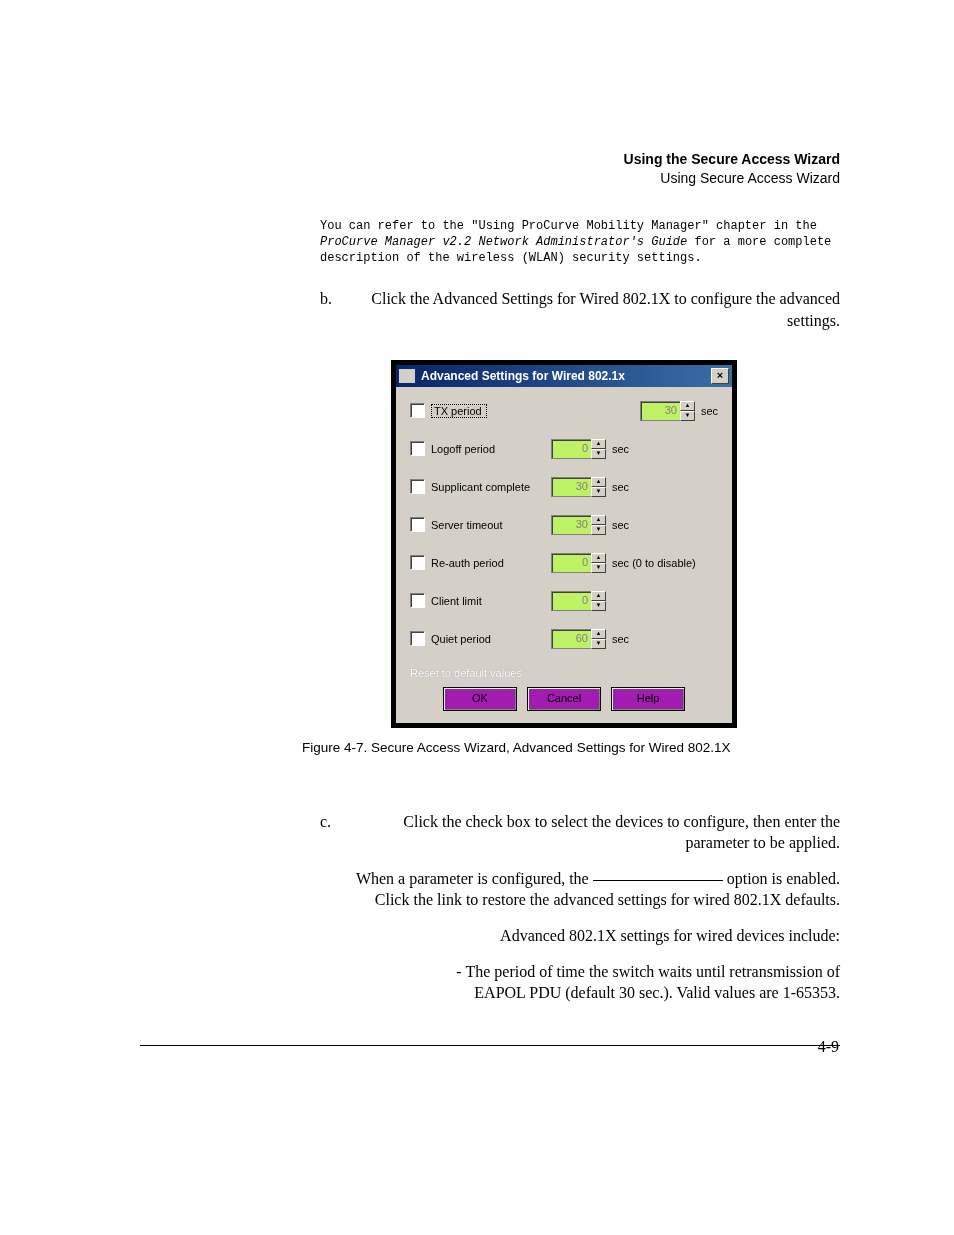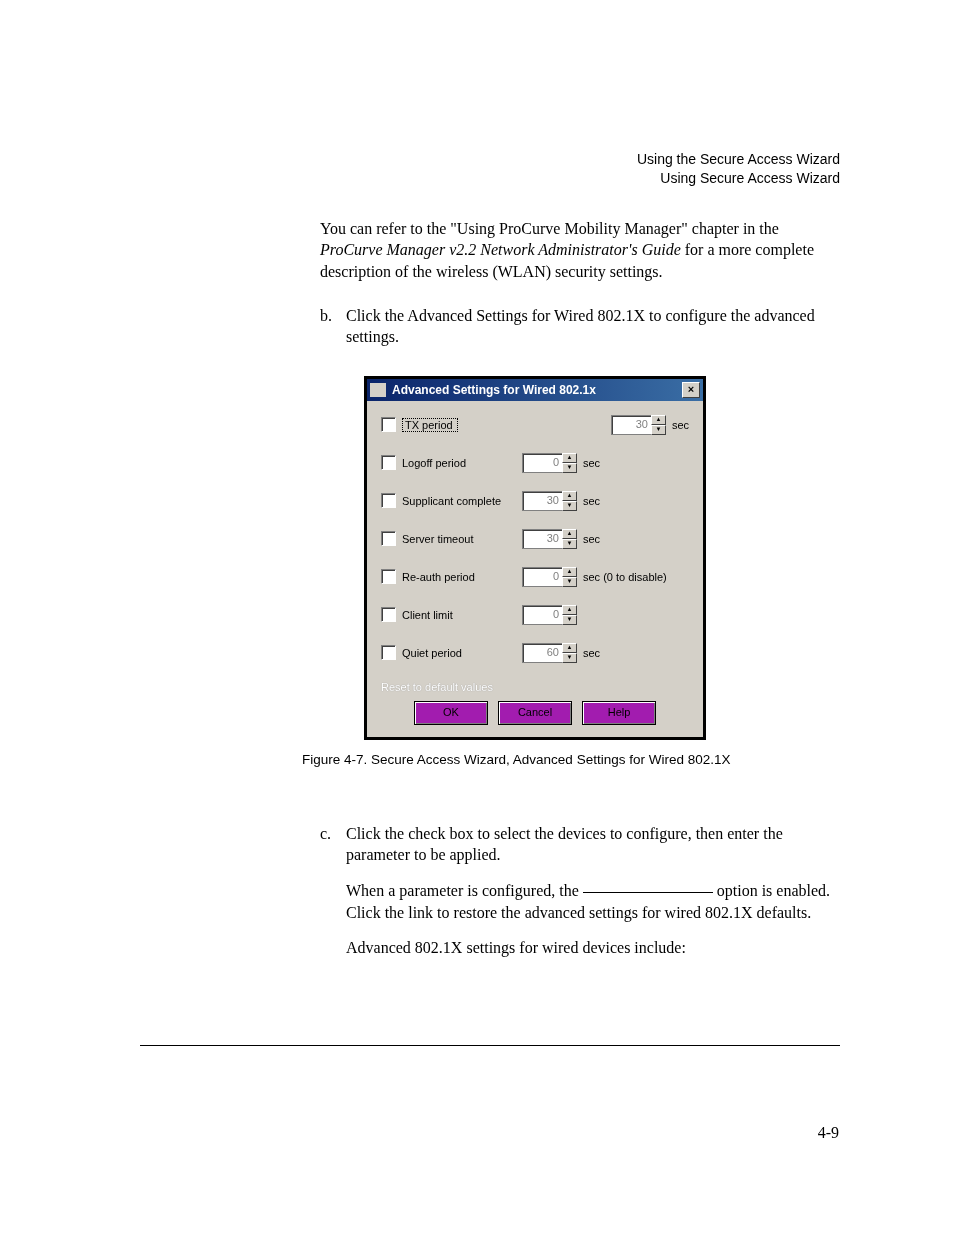--- a/index.html
+++ b/index.html
@@ -16,55 +16,56 @@
     left: 320px;
     top: 150px;
     width: 520px;
   }
   .header-block {
     text-align: right;
     font-family: Arial, sans-serif;
     line-height: 1.35;
   }
   .header-bold {
-    font-weight: normal;
+    font-weight: bold;
     font-size: 14px;
   }
   .header-sub {
     font-size: 14px;
   }
   .para {
-    font-size: 16px;
+    font-size: 12px;
     line-height: 1.35;
     margin-top: 30px;
+    font-family: Liberation Mono, monospace;
   }
   .italic { font-style: italic; }
   .list-item {
     display: flex;
     font-size: 16px;
     line-height: 1.35;
     margin-top: 22px;
   }
   .list-item .marker { width: 26px; flex-shrink:0;}
-  .list-item .litext { flex: 1; }
+  .list-item .litext { flex: 1; text-align: right; }
   .blank-line {
     display: inline-block;
     border-bottom: 1px solid #000;
     width: 130px;
     vertical-align: baseline;
     position: relative;
     top: -3px;
   }
   .figure-wrap {
     margin-top: 28px;
   }
   .dialog {
     width: 336px;
-    margin-left: 44px;
-    border: 3px solid #000000;
+    margin-left: 71px;
+    border: 5px solid #000000;
     background: #d4d0c8;
     font-family: Tahoma, Arial, sans-serif;
     font-size: 11px;
   }
   .titlebar {
     background: linear-gradient(to right, #0a246a, #3a6ea5);
     color: #fff;
     font-weight: bold;
     display: flex;
     align-items: center;
@@ -122,21 +123,21 @@
     width: auto;
     min-width: 50px;
   }
   .spinwrap {
     display: flex;
     align-items: center;
   }
   .spinbox {
     width: 36px;
     height: 18px;
-    background: #ffffff;
+    background: #bef264;
     border: 1px solid #808080;
     border-right: none;
     text-align: right;
     padding-right: 3px;
     color: #808080;
     line-height: 16px;
     font-size: 11px;
     box-shadow: inset 1px 1px 0 #404040;
   }
   .spinbtns {
@@ -190,21 +191,21 @@
   .footer-rule {
     position:absolute;
     left: 140px;
     top: 1045px;
     width: 700px;
     border-top: 1px solid #000;
   }
   .pagenum {
     position:absolute;
     right: 115px;
-    top: 1124px;
+    top: 1038px;
     font-size: 16px;
   }
 </style>
 </head>
 <body>
 
 <div class="content">
   <div class="header-block">
     <div class="header-bold">Using the Secure Access Wizard</div>
     <div class="header-sub">Using Secure Access Wizard</div>
@@ -335,18 +336,21 @@
   </div>
 
   <div class="list-item" style="margin-top:56px">
     <div class="marker">c.</div>
     <div class="litext">
       <div>Click the check box to select the devices to configure, then enter the parameter to be applied.</div>
       <div style="margin-top:14px">
         <span>When a parameter is configured, the </span><span class="blank-line"></span><span> option is enabled. Click the link to restore the advanced settings for wired 802.1X defaults.</span>
       </div>
       <div style="margin-top:14px">Advanced 802.1X settings for wired devices include:</div>
+      <div style="margin-top:14px; padding-left:40px; text-indent:-40px;">
+        <span style="visibility:hidden;">TX period</span><span> - The period of time the switch waits until retransmission of EAPOL PDU (default 30 sec.). Valid values are 1-65353.</span>
+      </div>
     </div>
   </div>
 </div>
 
 <div class="footer-rule"></div>
 <div class="pagenum">4-9</div>
 
 </body></html>

